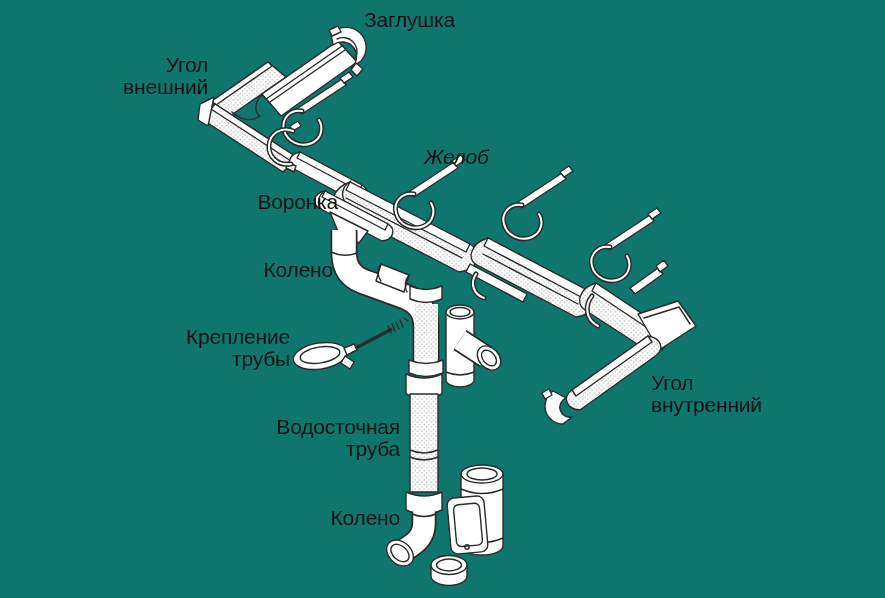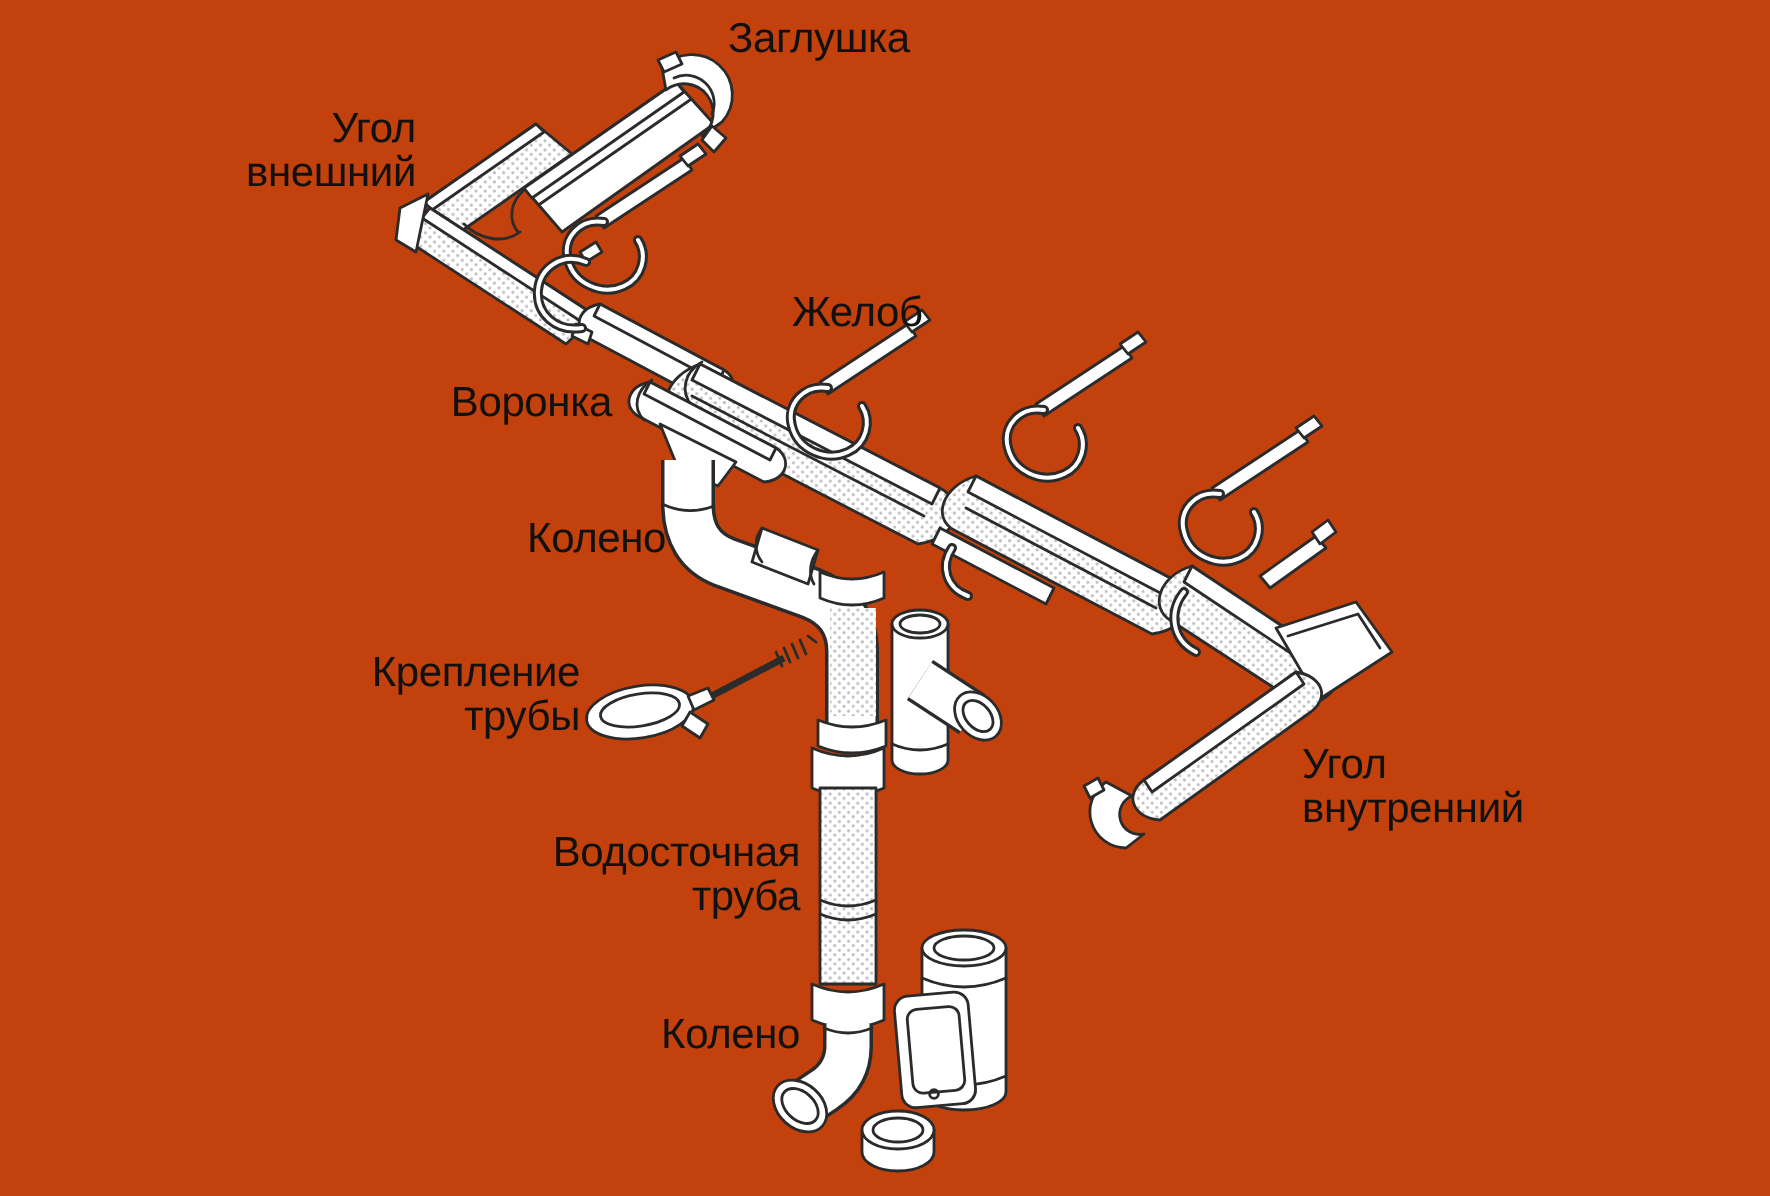--- a/index.html
+++ b/index.html
@@ -1,16 +1,16 @@
 <!DOCTYPE html>
 <html><head>
 <meta charset="utf-8">
 <style>
   html,body{margin:0;padding:0;background:#fff;}
-  .stage{position:relative;width:885px;height:598px;background:#c2410c;overflow:hidden;
+  .stage{position:relative;width:885px;height:598px;background:#0f766e;overflow:hidden;
          font-family:"Liberation Sans","DejaVu Sans",sans-serif;}
   .drawing{position:absolute;left:0;top:0;}
   .lbl{position:absolute;font-size:21px;line-height:22px;color:#111;white-space:pre-line;
        letter-spacing:-0.2px;}
   .lbl.r{text-align:right;}
   
   .ln{fill:none;stroke:#2b2b2b;stroke-width:1.4;stroke-linecap:round;stroke-linejoin:round;}
   .fw{fill:#ffffff;stroke:#2b2b2b;stroke-width:1.4;stroke-linejoin:round;}
   .fd{fill:url(#dots);stroke:#2b2b2b;stroke-width:1.4;stroke-linejoin:round;}
   .hk{fill:none;stroke:#2b2b2b;stroke-width:5;stroke-linecap:round;}
@@ -172,22 +172,22 @@
     <g>
       <path class="fw" d="M431,565 L431,576 A18,9.5 0 0 0 467,576 L467,565 Z"></path>
       <ellipse class="fw" cx="449" cy="565" rx="18" ry="9.5"></ellipse>
       <ellipse class="ln" cx="449" cy="565" rx="12.5" ry="6"></ellipse>
     </g>
   </svg>
 
   <div class="lbl" style="left:364px;top:9px;">Заглушка</div>
   <div class="lbl r" style="right:677px;top:54px;">Угол
 внешний</div>
-  <div class="lbl r" style="right:579px;top:191px;">Воронка</div>
-  <div class="lbl" style="left:396px;top:146px;">Желоб</div>
+  <div class="lbl r" style="right:547px;top:191px;">Воронка</div>
+  <div class="lbl" style="left:424px;top:146px;font-style:italic;">Желоб</div>
   <div class="lbl r" style="right:552px;top:259px;">Колено</div>
   <div class="lbl r" style="right:595px;top:326px;">Крепление
 трубы</div>
   <div class="lbl r" style="right:485px;top:416px;">Водосточная
 труба</div>
   <div class="lbl r" style="right:485px;top:507px;">Колено</div>
   <div class="lbl" style="left:651px;top:372px;">Угол
 внутренний</div>
 
 </div>

